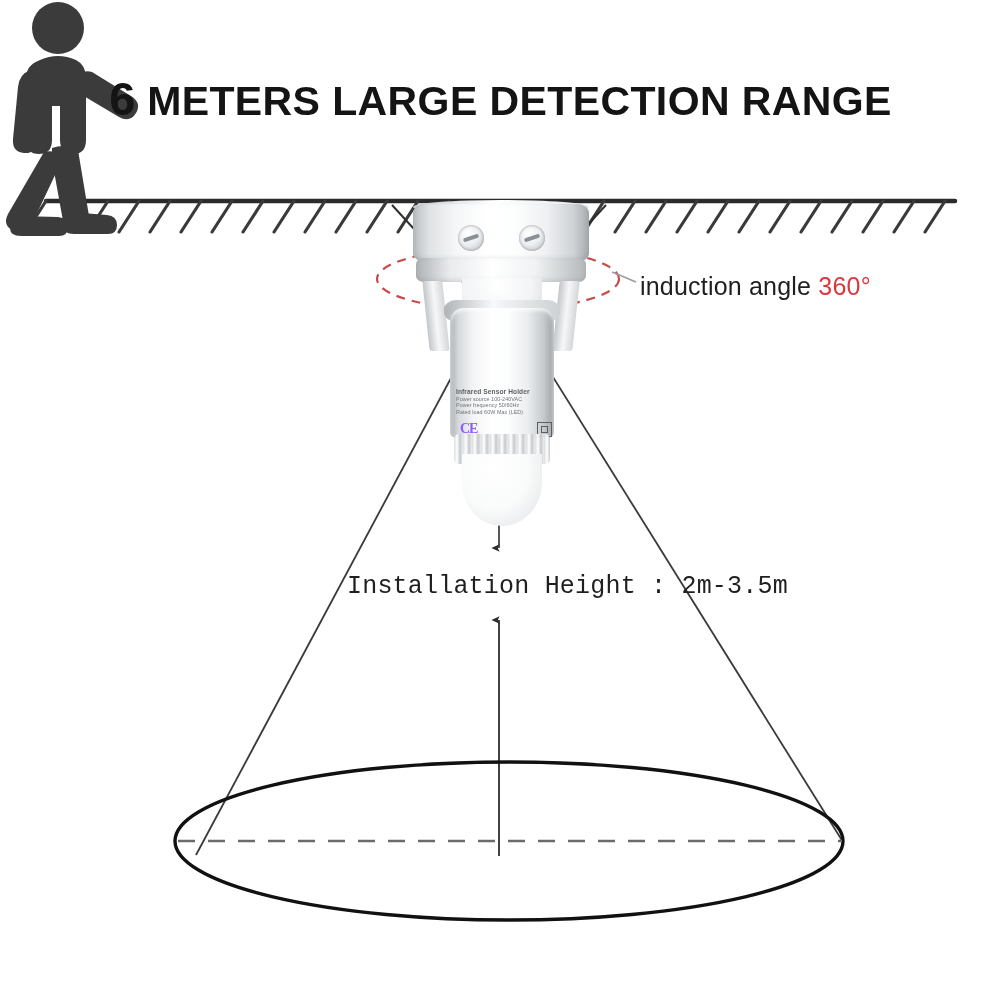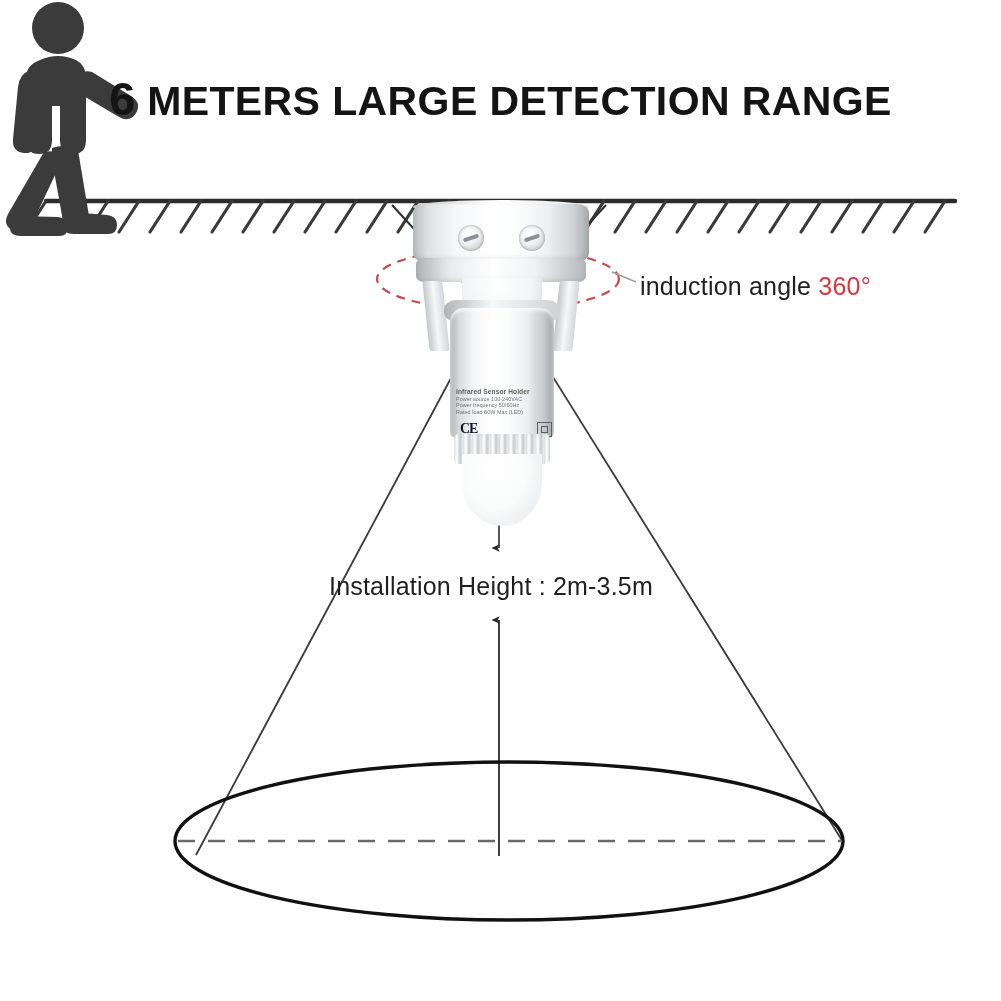--- a/index.html
+++ b/index.html
@@ -60,22 +60,23 @@
   }
   #induction-angle-label {
     left: 640px;
     top: 272px;
     text-align: right;
   }
   .accent-360 {
     color: #d9383f;
   }
   #installation-height-label {
-    left: 329px;
+    left: 347px;
     top: 572px;
+    font-family: Liberation Mono, monospace;
   }
   #detection-distance-label {
     left: 283px;
     top: 862px;
   }
 
   
   #scene {
     position: absolute;
     left: 0;
@@ -217,21 +218,21 @@
     white-space: nowrap;
   }
   .prod-marks {
     position: absolute;
     left: 56px;
     top: 225px;
     width: 92px;
     display: flex;
     align-items: center;
     justify-content: space-between;
-    color: #0f172a;
+    color: #8b5cf6;
   }
   .ce-mark {
     font-size: 14px;
     font-weight: bold;
     letter-spacing: -1px;
     font-family: "Liberation Serif", serif;
   }
   .sq-mark {
     width: 13px;
     height: 13px;

